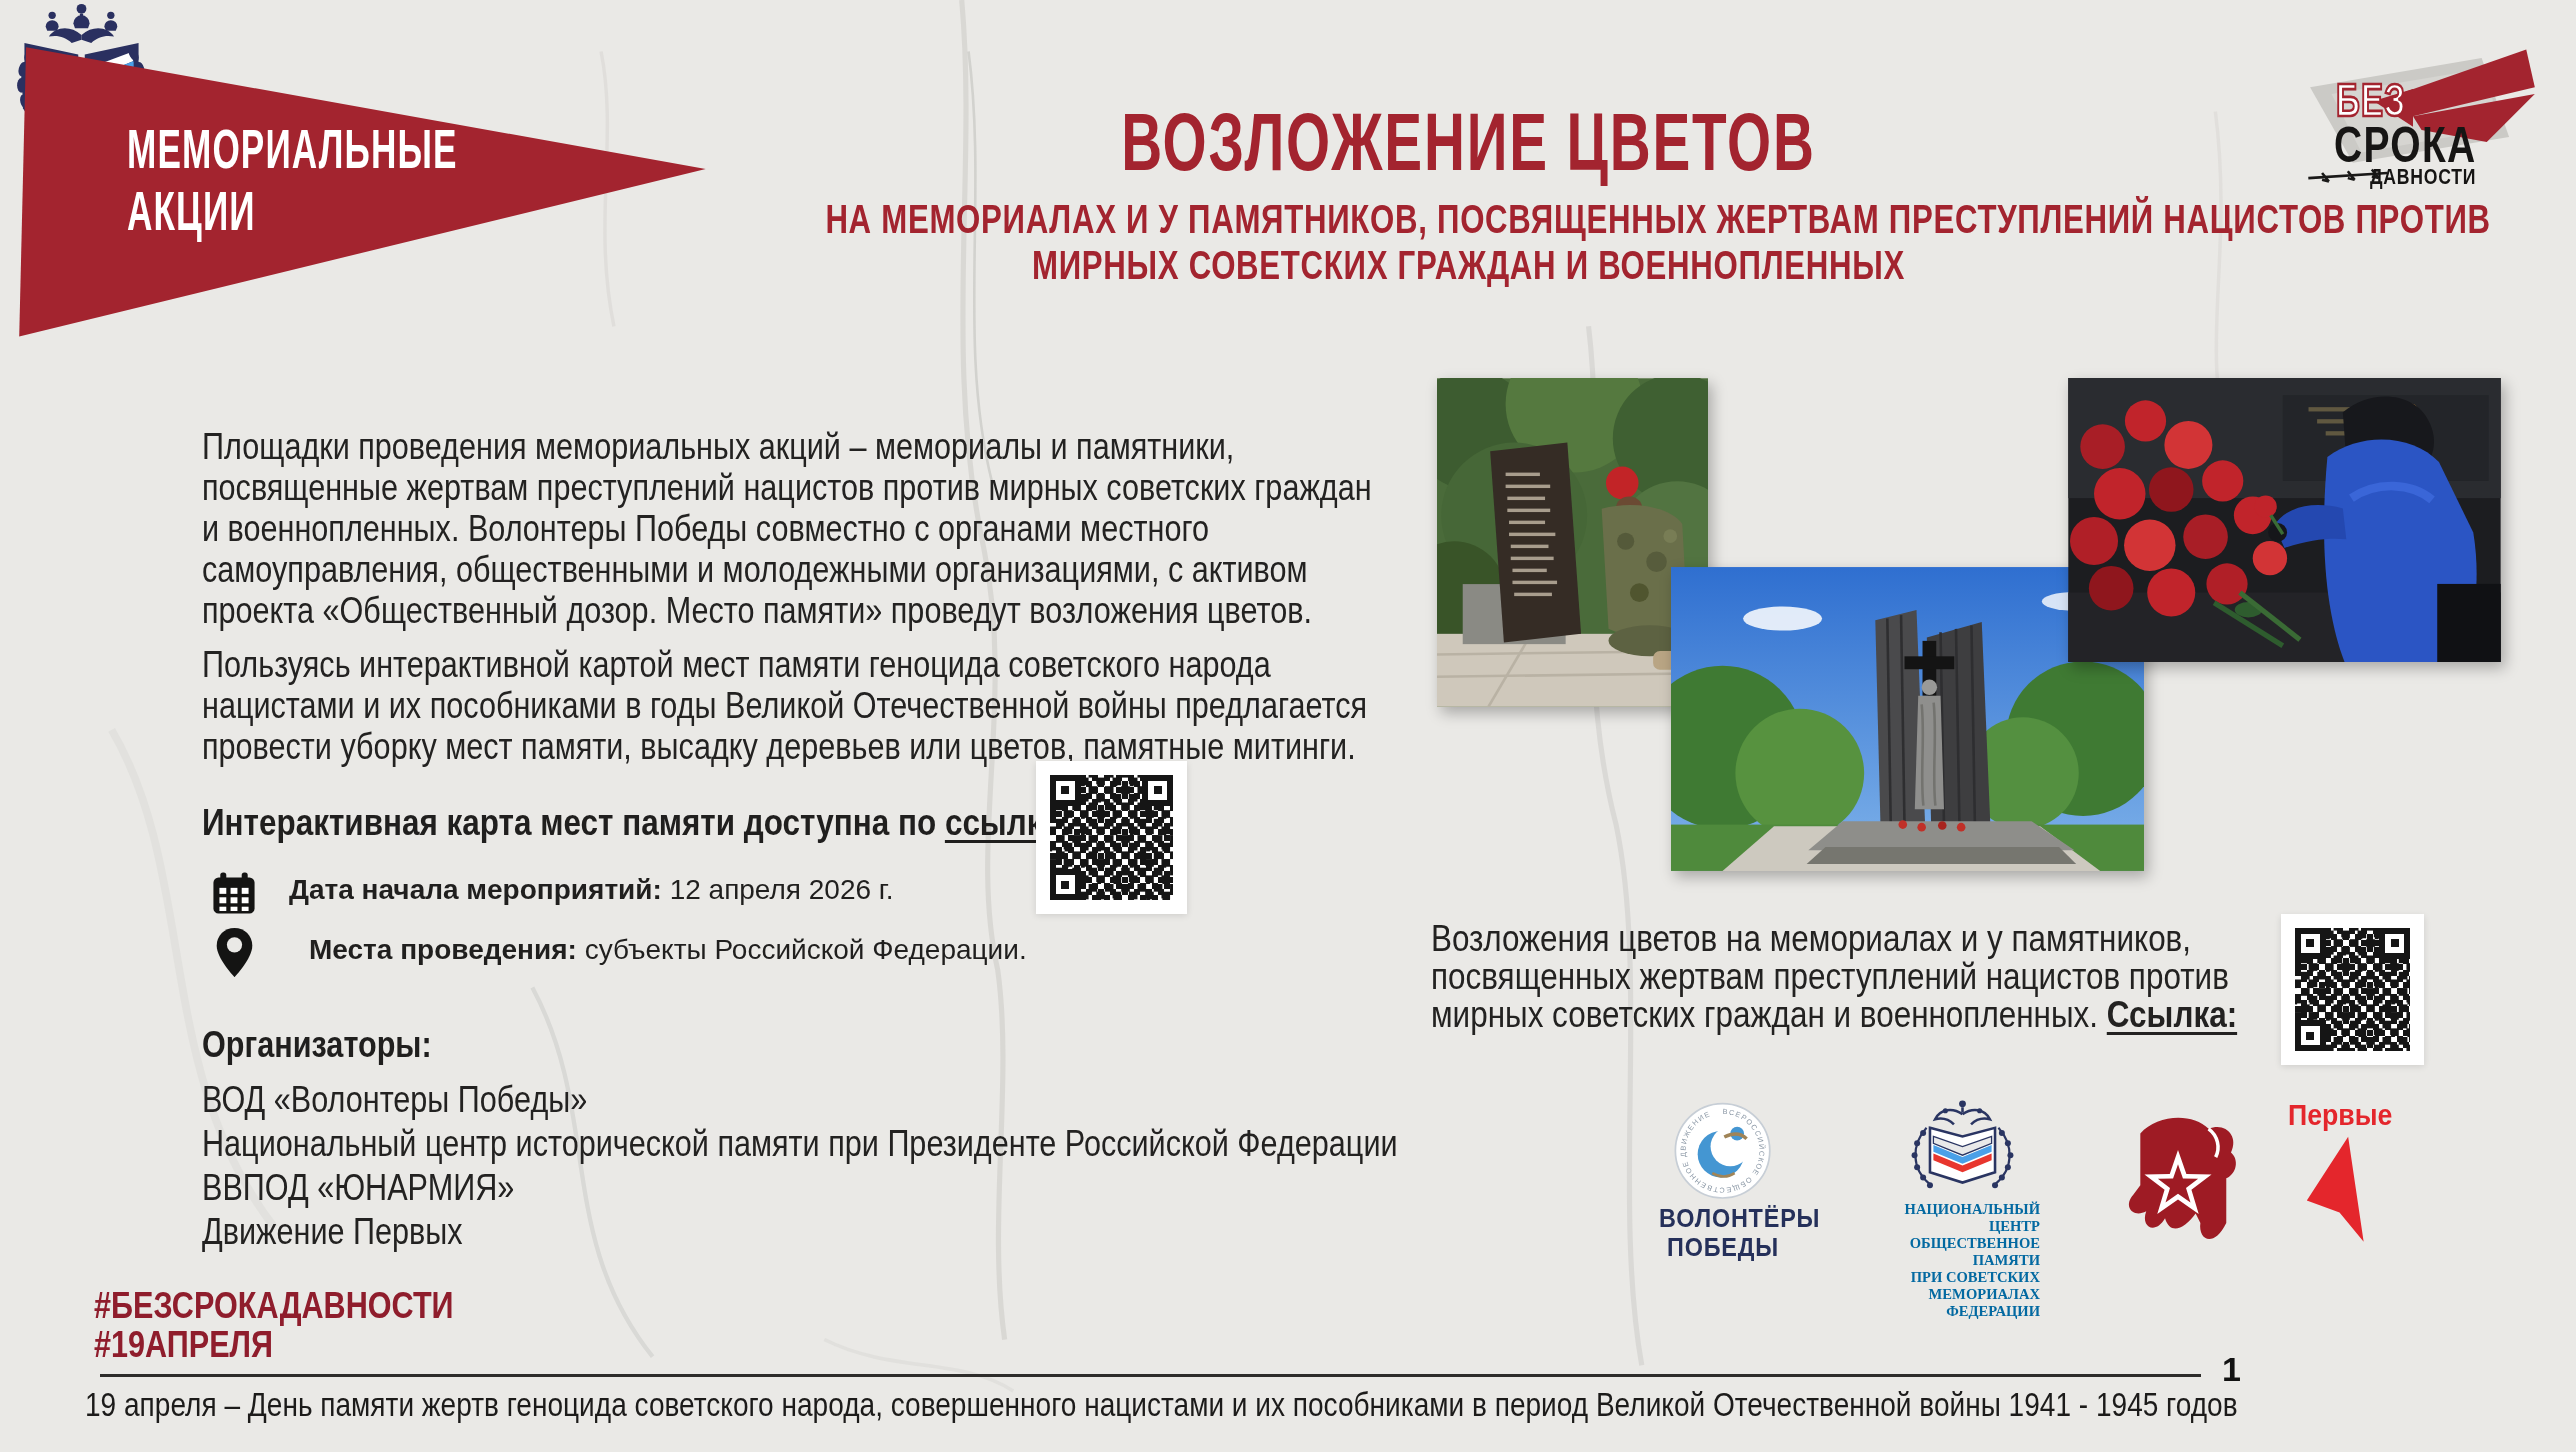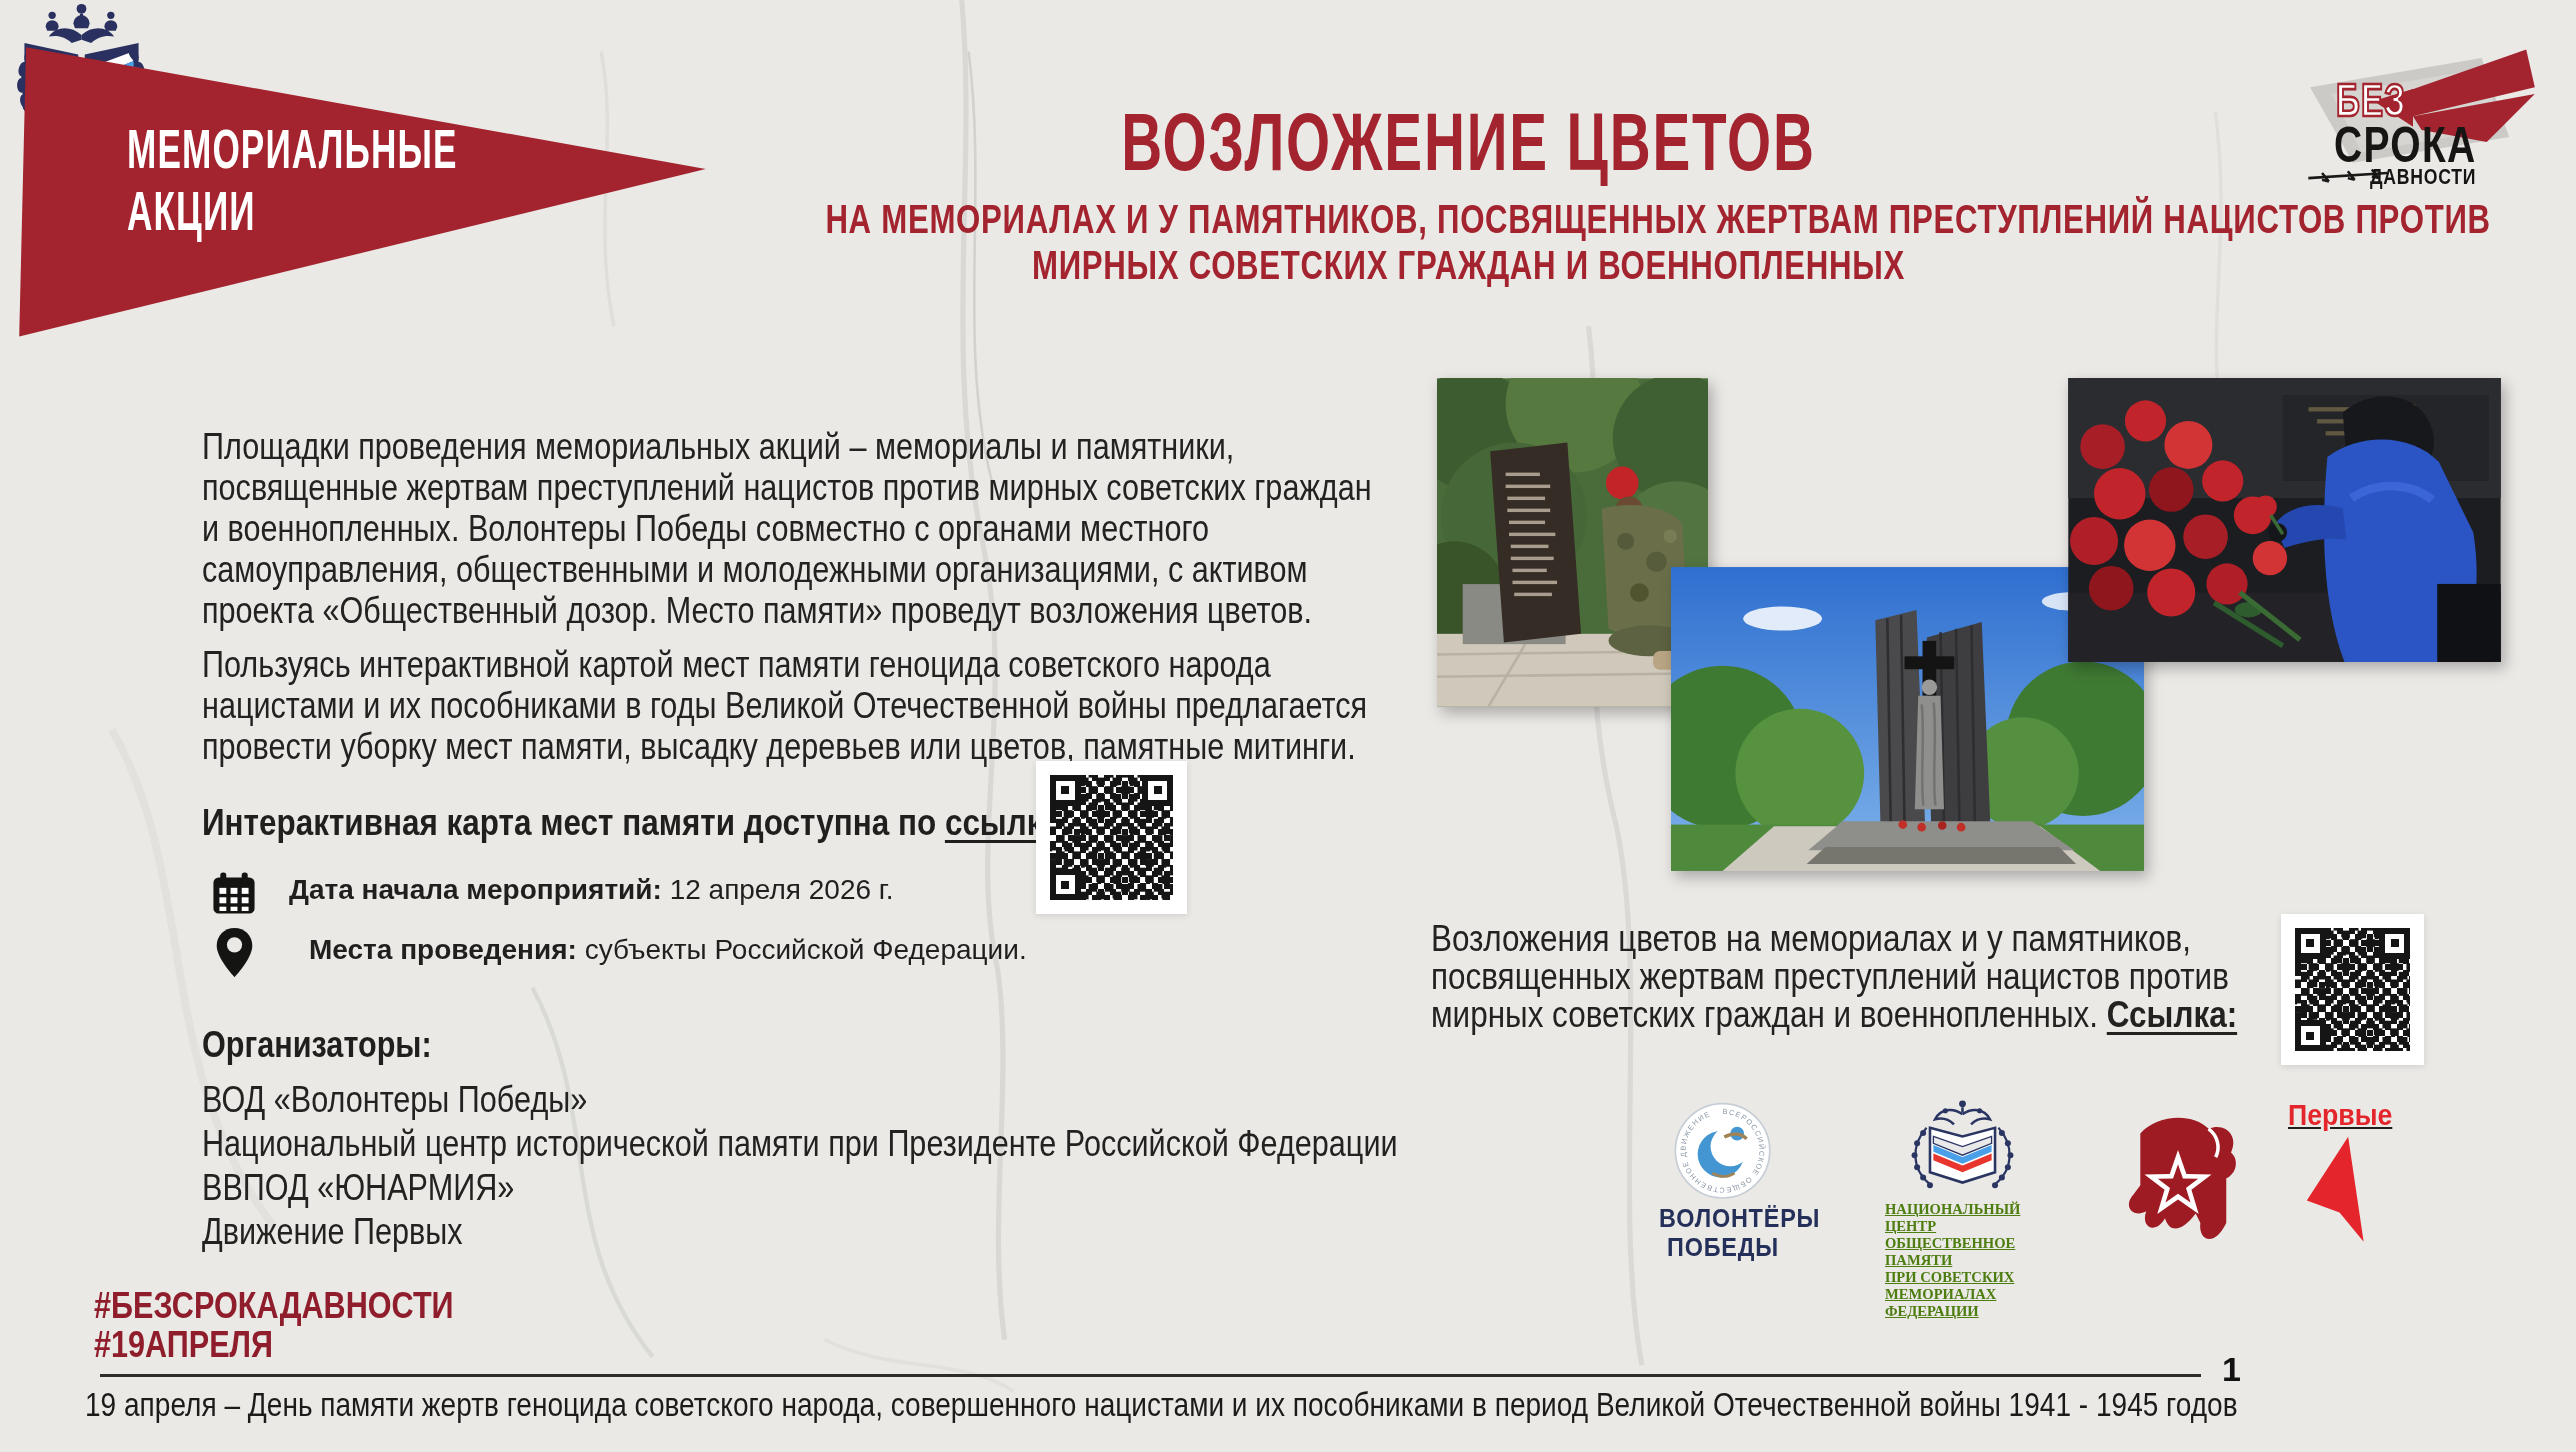--- a/index.html
+++ b/index.html
@@ -80,24 +80,24 @@
   #photo2{left:1671px;top:567px;width:473px;height:304px;z-index:3;}
   #photo3{left:2068px;top:378px;width:433px;height:284px;z-index:4;}
 
   
   #right-caption{left:1431px;top:920px;z-index:2;font-size:37px;line-height:38px;color:#232221;white-space:nowrap;}
   #right-link{font-weight:bold;}
 
   
   #vp-logo{left:1652px;top:1101px;width:142px;text-align:center;z-index:2;color:#25305A;}
   #vp-name{font-weight:bold;font-size:26px;line-height:29px;letter-spacing:0.9px;transform:scaleX(.9);transform-origin:50% 0;}
-  #ncip-logo{left:1885px;top:1097px;width:155px;text-align:left;z-index:2;color:#4d7c0f;text-decoration:underline;}
+  #ncip-logo{left:1885px;top:1097px;width:155px;text-align:right;z-index:2;color:#0369a1;}
   #ncip-caption{font-family:"Liberation Serif", serif;font-weight:bold;font-size:14.6px;line-height:17px;margin-top:3.4px;}
   #un-logo{left:2105px;top:1109px;width:146px;height:148px;z-index:2;}
-  #pervye-logo{left:2284px;top:1099px;width:99px;text-align:center;z-index:2;text-decoration:underline;}
+  #pervye-logo{left:2284px;top:1099px;width:99px;text-align:center;z-index:2;}
   #pervye-label{color:#E4262C;font-weight:bold;font-size:29px;transform:scaleX(.92);transform-origin:50% 0;}
 
   
   #hashtags{left:94px;top:1286px;z-index:2;color:#8F1D2C;font-weight:bold;font-size:36px;line-height:39px;white-space:nowrap;}
   #footer-rule{left:100px;top:1374px;width:2101px;height:3.4px;background:#2E2D2B;z-index:2;}
   #footer-caption{left:85px;top:1386px;z-index:2;font-size:33px;color:#1C1B1A;white-space:nowrap;}
   #page-number{left:2222px;top:1350px;z-index:2;font-size:34px;font-weight:bold;color:#121212;}
   #footer-emblem{left:2312px;top:1291px;z-index:2;}
 </style>
 </head>

